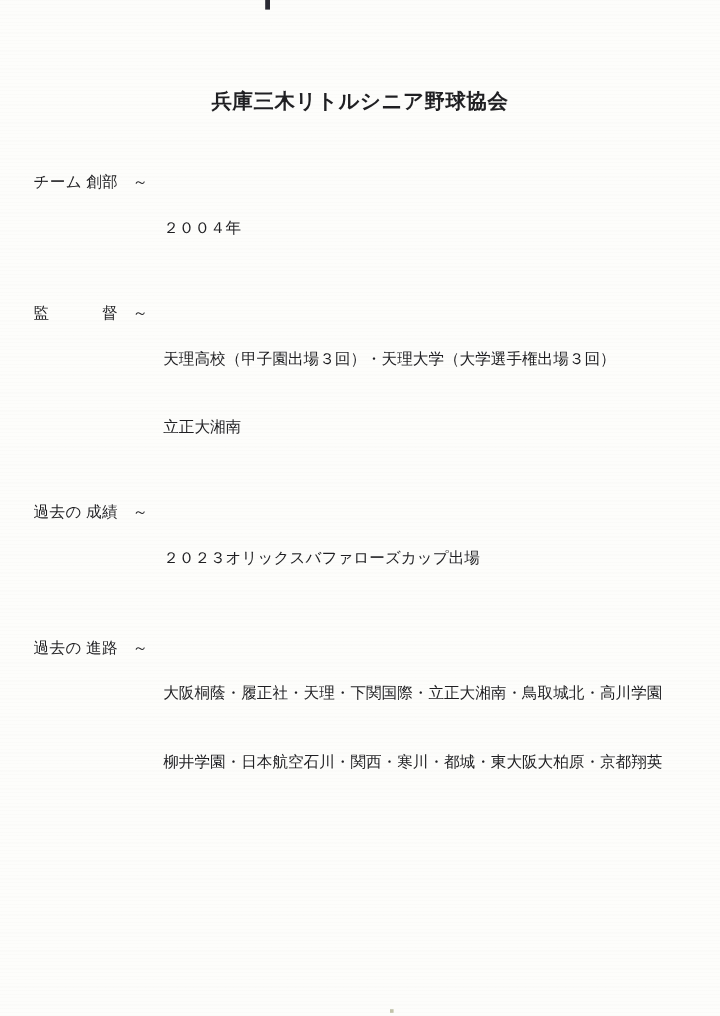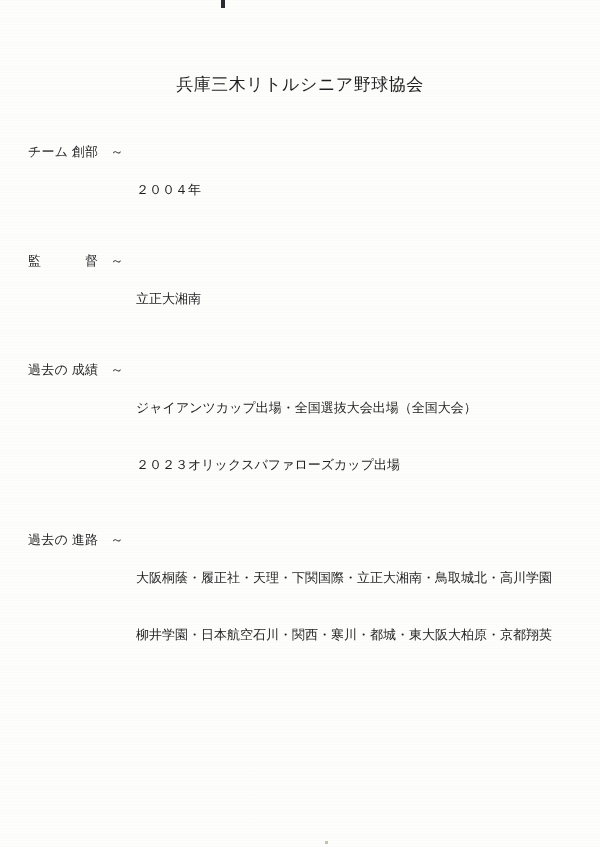--- a/index.html
+++ b/index.html
@@ -33,21 +33,21 @@
     left: 325px;
     top: 841px;
     width: 3px;
     height: 3px;
     background: #a8aa88;
     opacity: 0.7;
   }
   .doc-title {
     margin: 0;
     font-size: 17px;
-    font-weight: normal;
+    font-weight: bold;
     line-height: 22px;
     text-align: center;
     letter-spacing: 0.5px;
   }
   .rows {
     margin-top: 46px;
     font-size: 13px;
     line-height: 19px;
   }
   .row {
@@ -93,29 +93,29 @@
       <div class="col-tilde">～</div>
       <div class="col-content">
         <div class="content-line">２００４年</div>
       </div>
     </div>
 
     <div class="row">
       <div class="col-label">監 督</div>
       <div class="col-tilde">～</div>
       <div class="col-content">
+        <div class="content-line">天理高校（甲子園出場３回）・天理大学（大学選手権出場３回）</div>
         <div class="content-line">立正大湘南</div>
       </div>
     </div>
 
     <div class="row">
       <div class="col-label">過去の 成績</div>
       <div class="col-tilde">～</div>
       <div class="col-content">
-        <div class="content-line">ジャイアンツカップ出場・全国選抜大会出場（全国大会）</div>
         <div class="content-line">２０２３オリックスバファローズカップ出場</div>
       </div>
     </div>
 
     <div class="row gap-lg">
       <div class="col-label">過去の 進路</div>
       <div class="col-tilde">～</div>
       <div class="col-content">
         <div class="content-line">大阪桐蔭・履正社・天理・下関国際・立正大湘南・鳥取城北・高川学園</div>
         <div class="content-line">柳井学園・日本航空石川・関西・寒川・都城・東大阪大柏原・京都翔英</div>

